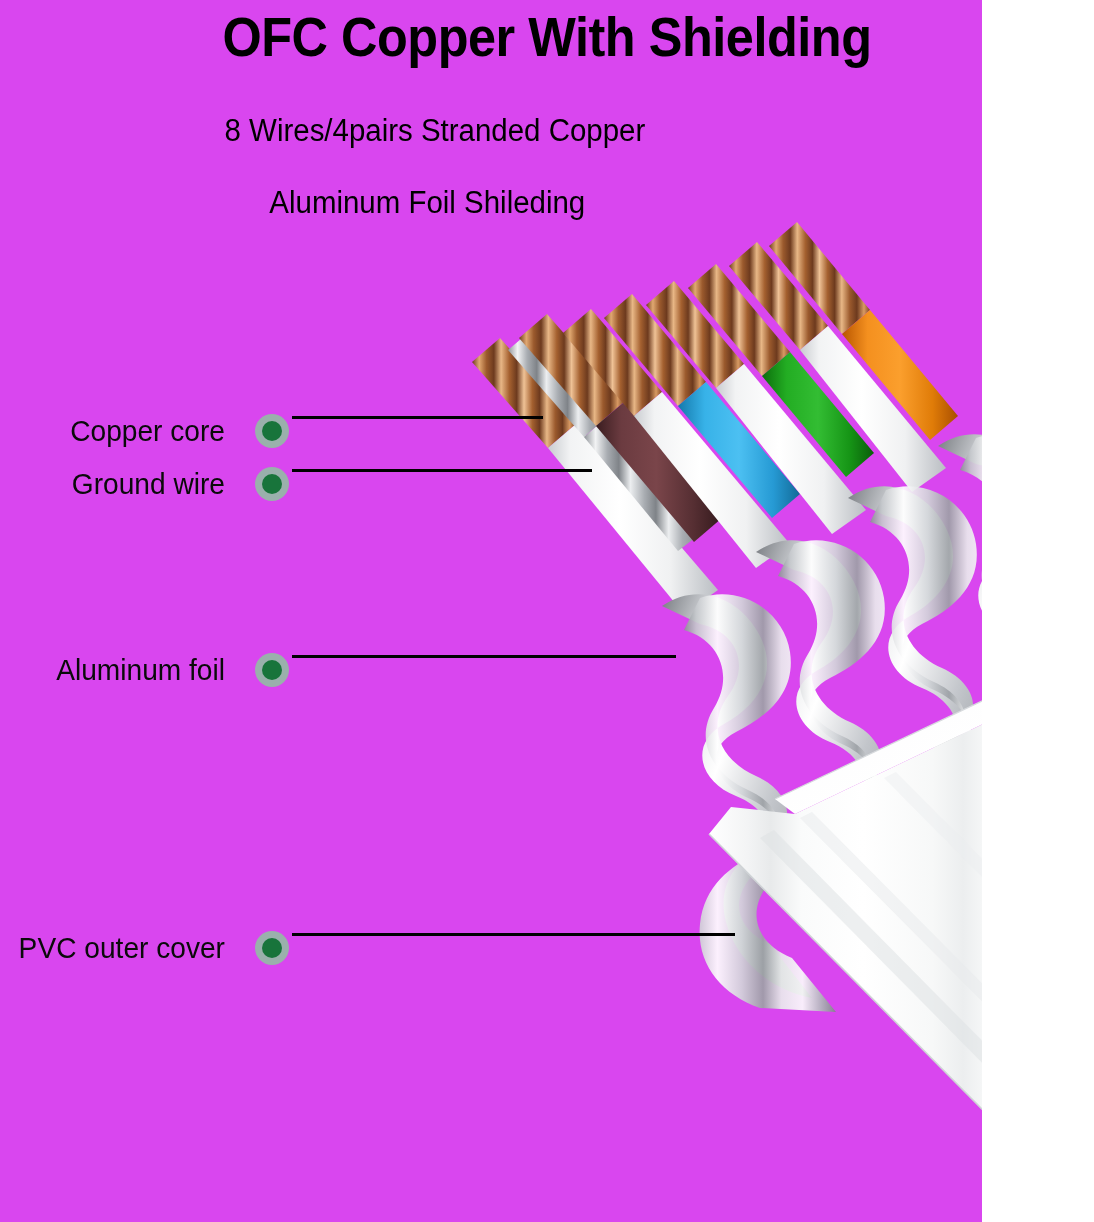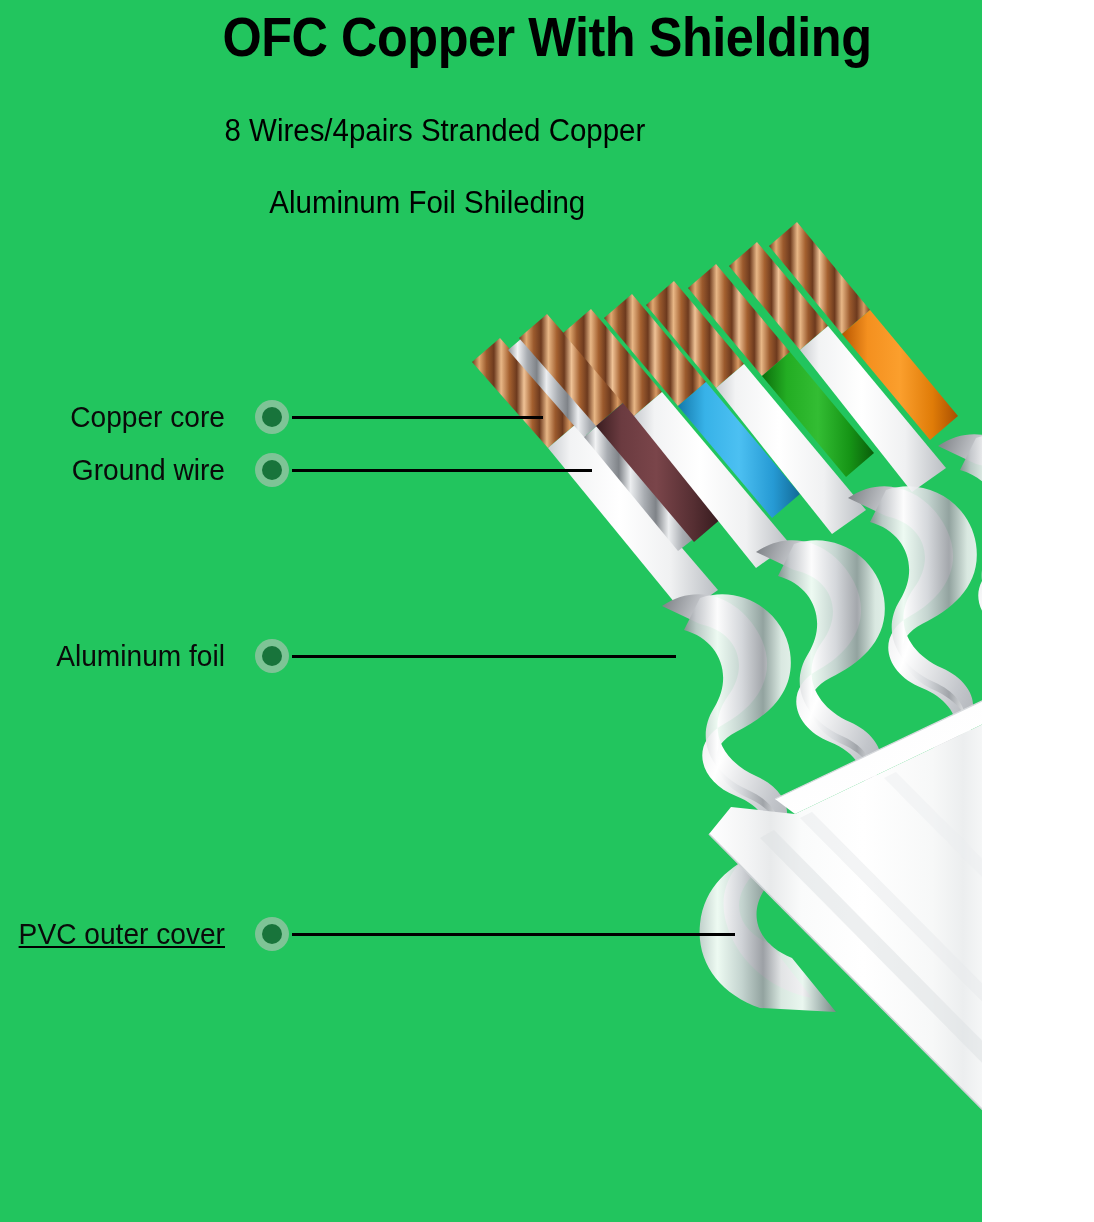--- a/index.html
+++ b/index.html
@@ -9,21 +9,21 @@
     background: #ffffff;
   }
   body {
     font-family: "Liberation Sans", "DejaVu Sans", sans-serif;
     color: #000000;
   }
   #page {
     position: relative;
     width: 982px;
     height: 1222px;
-    background: #22c55e;
+    background: #d946ef;
     overflow: hidden;
   }
 
   
   #title {
     position: absolute;
     left: 0;
     top: 6px;
     width: 1094px;
     text-align: center;
@@ -61,20 +61,21 @@
     transform-origin: 50% 50%;
     white-space: nowrap;
   }
 
   
   .callout {
     position: absolute;
     display: flex;
     align-items: center;
     height: 34px;
+    margin-top: 14px;
   }
   .callout-text {
     font-size: 29px;
     line-height: 34px;
     font-weight: 400;
     color: #0a0a0a;
     white-space: nowrap;
     text-align: right;
     width: 225px;
     padding-right: 0;
@@ -457,21 +458,21 @@
 
   <div class="callout" style="left:0px; top:639px;justify-content:space-between;">
     <div class="callout-text">Aluminum foil</div>
     <div class="marker">
       <div class="halo"></div>
       <div class="dot"></div>
     </div>
   </div>
   <div class="leader" style="left:292px; top:655px; width:384px;"></div>
 
-  <div class="callout" style="left:0px; top:917px;text-decoration:underline;">
+  <div class="callout" style="left:0px; top:917px;">
     <div class="callout-text">PVC outer cover</div>
     <div class="marker">
       <div class="halo"></div>
       <div class="dot"></div>
     </div>
   </div>
   <div class="leader" style="left:292px; top:933px; width:443px;"></div>
 
 </div>
 

